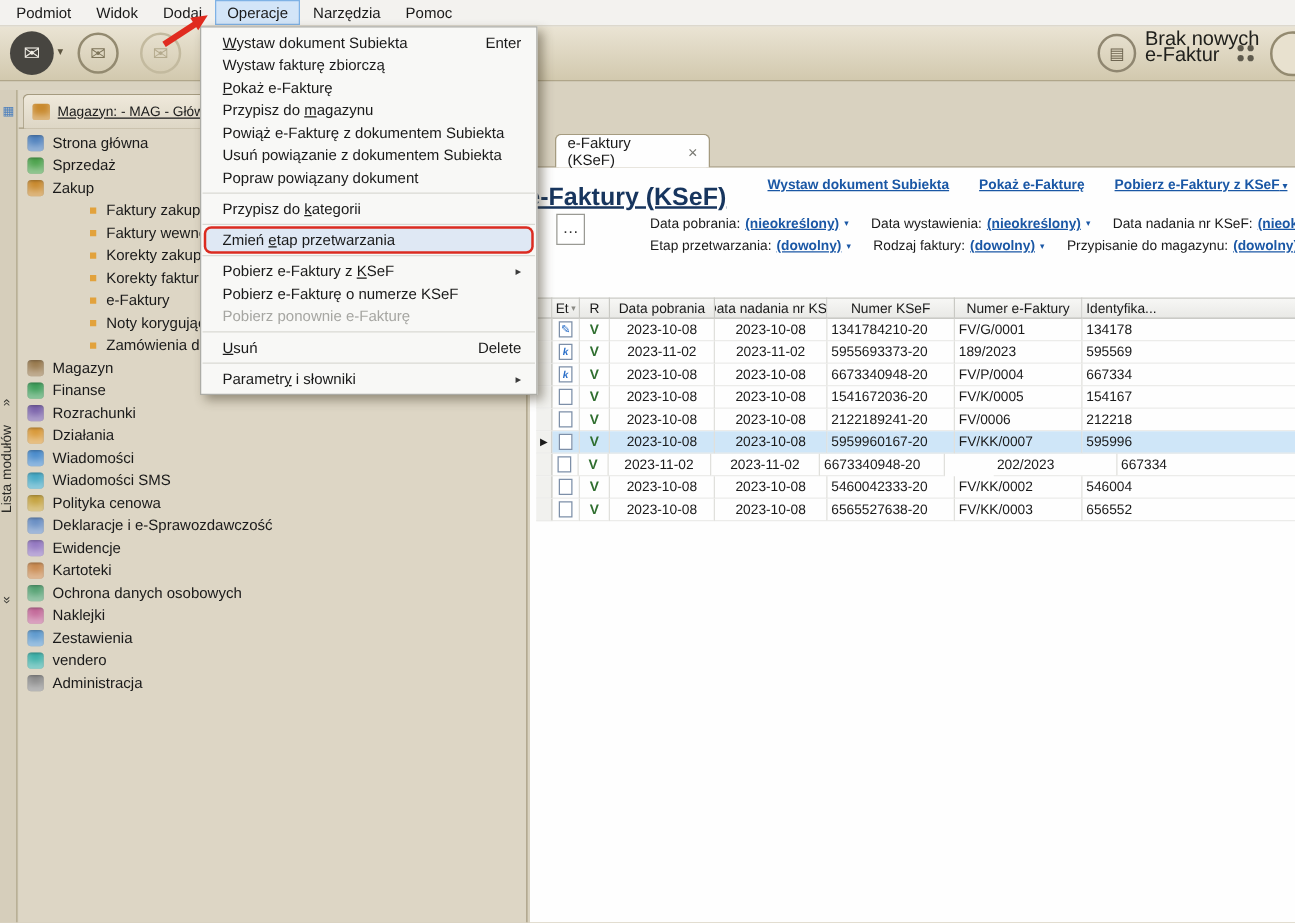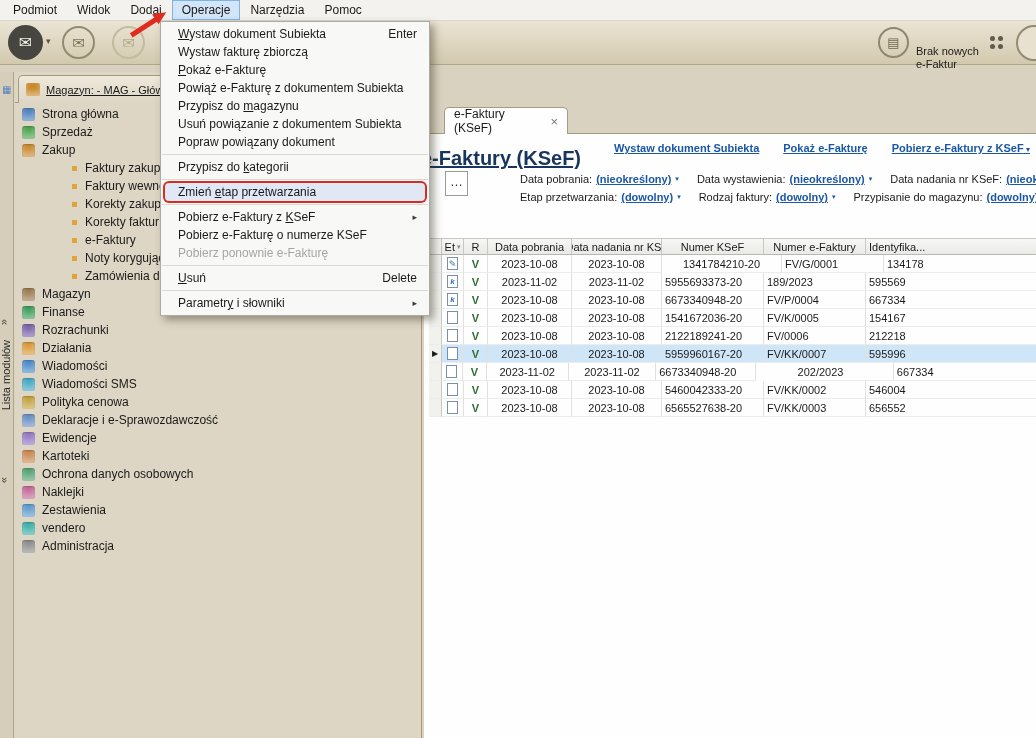--- a/index.html
+++ b/index.html
@@ -13,21 +13,21 @@
 .mb-item.active{background:#d3e5f8;box-shadow:inset 0 0 0 1px #7fb2e5}
 
 
 .toolbar{position:absolute;left:0;top:21px;right:0;height:44px;background:linear-gradient(#eae4d4,#d2c9ae);border-bottom:1px solid #b0a68a}
 .tb-circle{position:absolute;border-radius:50%;display:flex;align-items:center;justify-content:center}
 .tb-send{left:8px;top:4px;width:35px;height:35px;background:#474540;color:#f2efe6;font-size:16px}
 .tb-send-dd{position:absolute;left:46px;top:15px;font-size:9px;color:#5c543f}
 .tb-mail{left:62px;top:5px;width:33px;height:33px;border:2px solid #938a70;color:#7d7459;font-size:15px}
 .tb-mail2{left:112px;top:5px;width:33px;height:33px;border:2px solid #c3ba9f;color:#b4aa8d;font-size:15px}
 .tb-notice-icon{left:878px;top:6px;width:31px;height:31px;border:2px solid #8f8670;color:#6e6550;font-size:13px}
-.tb-notice-text{position:absolute;left:916px;top:24px;font-size:11px;line-height:13px;color:#20201c}
+.tb-notice-text{position:absolute;left:916px;top:4px;font-size:16px;line-height:13px;color:#20201c}
 .tb-apps{position:absolute;left:990px;top:15px;width:5px;height:5px;border-radius:50%;background:#5f5b4e;box-shadow:8px 0 0 #5f5b4e,0 8px 0 #5f5b4e,8px 8px 0 #5f5b4e}
 .tb-edge{left:1016px;top:4px;width:36px;height:36px;border:2px solid #938a70;background:#e8e1cf}
 
 
 .module-strip{position:absolute;left:0;top:72px;width:14px;bottom:0;background:#d6cebb;border-right:1px solid #b0a68a}
 .strip-grid{position:absolute;left:2px;top:12px;font-size:10px;color:#4f81bd}
 .strip-chevron{position:absolute;left:2px;font-size:11px;color:#3a3a35;display:block}
 .chev-up{top:244px;transform:rotate(90deg)}
 .chev-down{top:402px;transform:rotate(90deg)}
 .strip-label{position:absolute;left:0px;top:268px;writing-mode:vertical-rl;transform:rotate(180deg);font-size:11px;color:#2a2a26;white-space:nowrap}
@@ -303,21 +303,21 @@
           <div class="tcell th left" style="width: 180px;">Identyfika...</div>
         </div>
         <div class="trow">
           <div class="tcell gutter" style="width: 13px;"></div>
           <div class="tcell c-ic" style="width: 22px;">
             <span class="doc-ic document-edit"></span>
           </div>
           <div class="tcell c-r" style="width: 24px;">V</div>
           <div class="tcell c-date" style="width: 84px;">2023-10-08</div>
           <div class="tcell c-date" style="width: 90px;">2023-10-08</div>
-          <div class="tcell c-num" style="width: 102px; margin-left: 18px;">1341784210-20</div>
+          <div class="tcell c-num" style="width: 102px;">1341784210-20</div>
           <div class="tcell c-num" style="width: 102px;">FV/G/0001</div>
           <div class="tcell c-num" style="width: 180px;">134178</div>
         </div>
         <div class="trow">
           <div class="tcell gutter" style="width: 13px;"></div>
           <div class="tcell c-ic" style="width: 22px;">
             <span class="doc-ic document-k"></span>
           </div>
           <div class="tcell c-r" style="width: 24px;">V</div>
           <div class="tcell c-date" style="width: 84px;">2023-11-02</div>
@@ -419,24 +419,24 @@
       <span class="lbl"><u>W</u>ystaw dokument Subiekta</span>
       <span class="sc">Enter</span>
     </div>
     <div class="menu-item">
       <span class="lbl">Wystaw fakturę zbiorczą</span>
     </div>
     <div class="menu-item">
       <span class="lbl"><u>P</u>okaż e-Fakturę</span>
     </div>
     <div class="menu-item">
+      <span class="lbl">Przypisz do <u>m</u>agazynu</span>
+    </div>
+    <div class="menu-item">
       <span class="lbl">Powiąż e-Fakturę z dokumentem Subiekta</span>
-    </div>
-    <div class="menu-item">
-      <span class="lbl">Przypisz do <u>m</u>agazynu</span>
     </div>
     <div class="menu-item">
       <span class="lbl">Usuń powiązanie z dokumentem Subiekta</span>
     </div>
     <div class="menu-item">
       <span class="lbl">Popraw powiązany dokument</span>
     </div>
     <div class="menu-sep"></div>
     <div class="menu-item">
       <span class="lbl">Przypisz do <u>k</u>ategorii</span>

